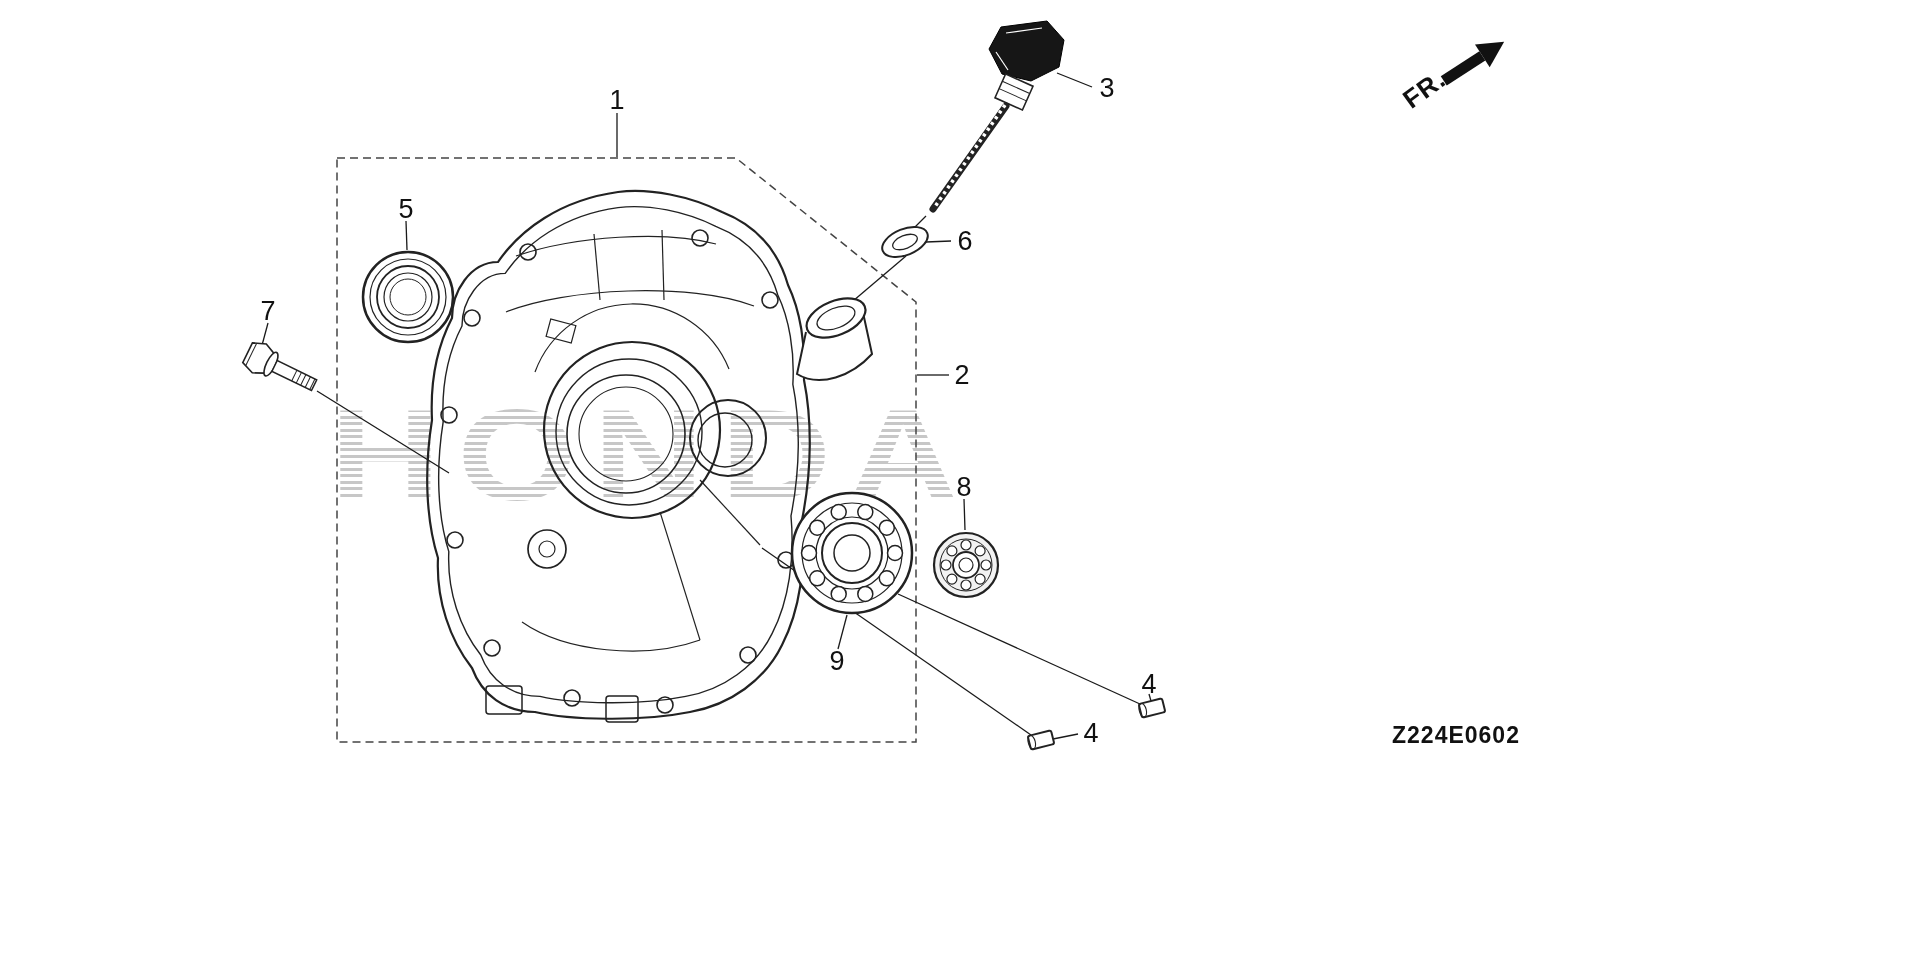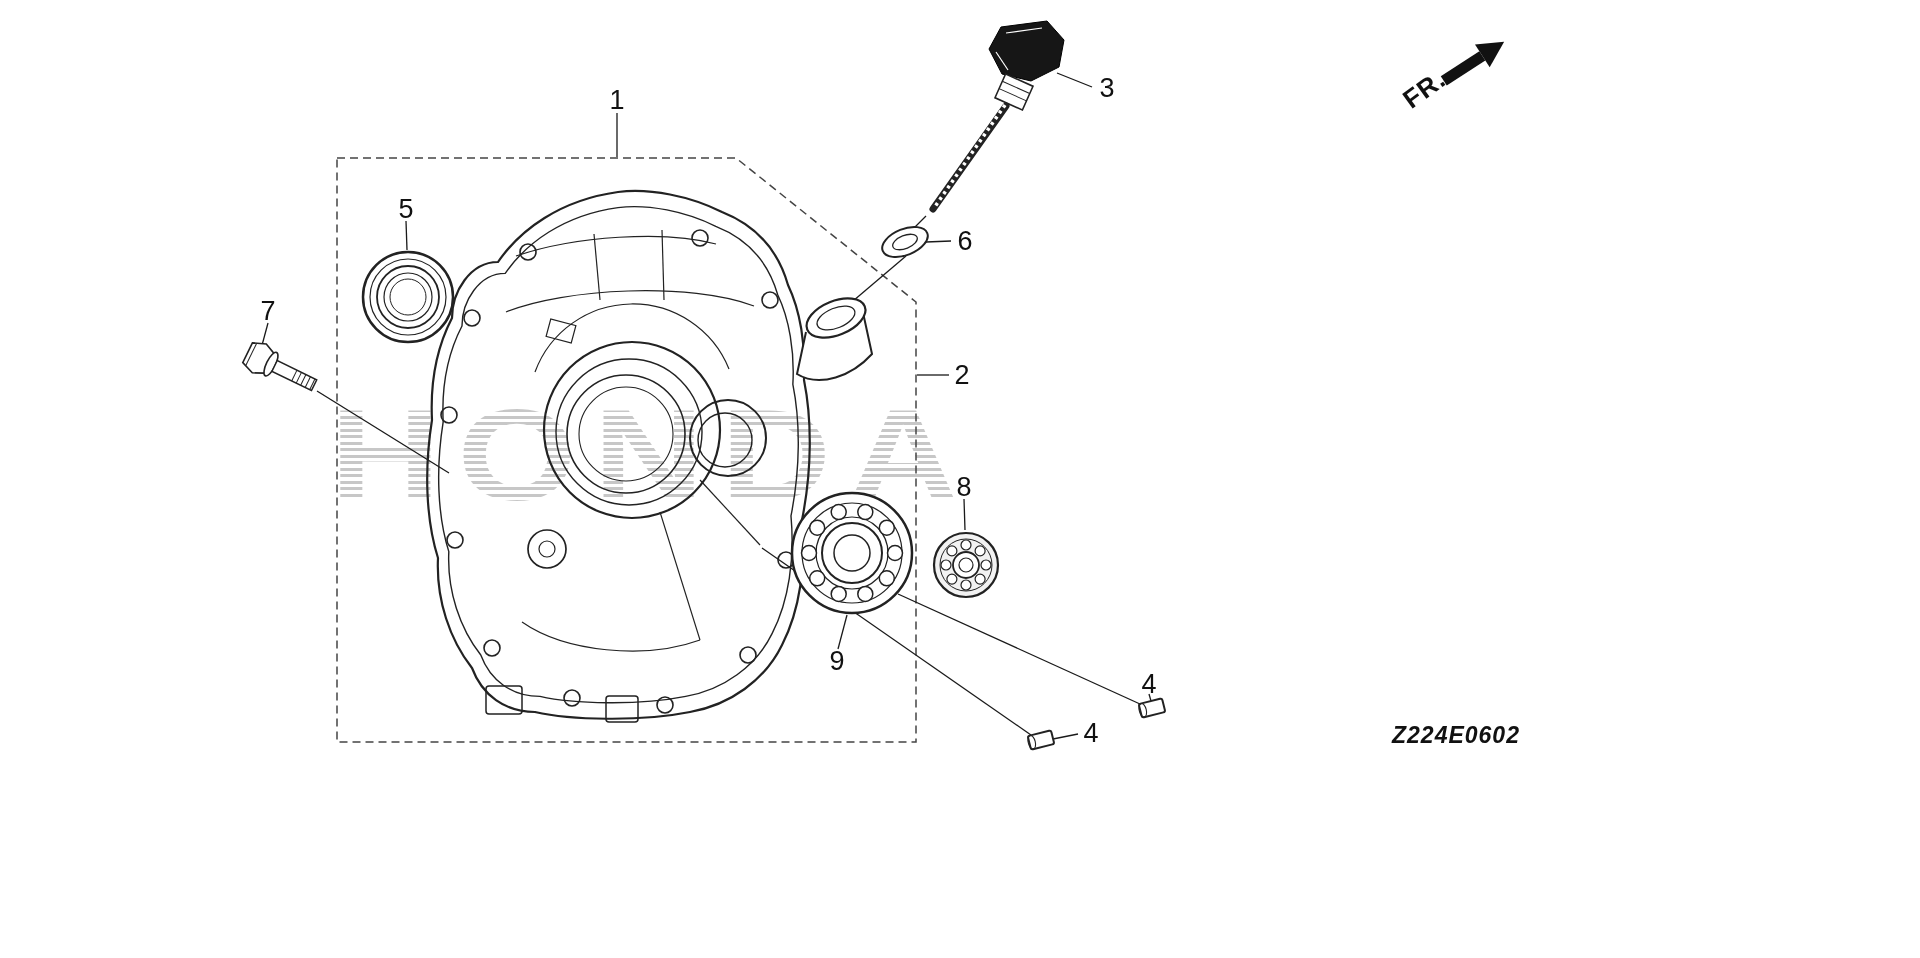--- a/index.html
+++ b/index.html
@@ -22,21 +22,21 @@
     position:absolute;transform:translate(-50%,-50%);
     font:400 27px/1 "Liberation Sans",sans-serif;color:#111;
   }
   .fr-label{
     position:absolute;left:1402px;top:74px;
     font-weight:bold;font-size:26px;color:#111;
     transform:rotate(-36deg);letter-spacing:1px;
   }
   .diagram-code{
     position:absolute;left:1392px;top:722px;
-    font-weight:bold;font-size:23px;color:#111;letter-spacing:1px;font-style:italic;
+    font-weight:bold;font-size:23px;color:#111;letter-spacing:1px;
   }
 </style>
 </head>
 <body>
 
 <div class="watermark">HONDA</div>
 
 <svg class="diagram" width="1920" height="958" viewBox="0 0 1920 958">
 
   <defs>

